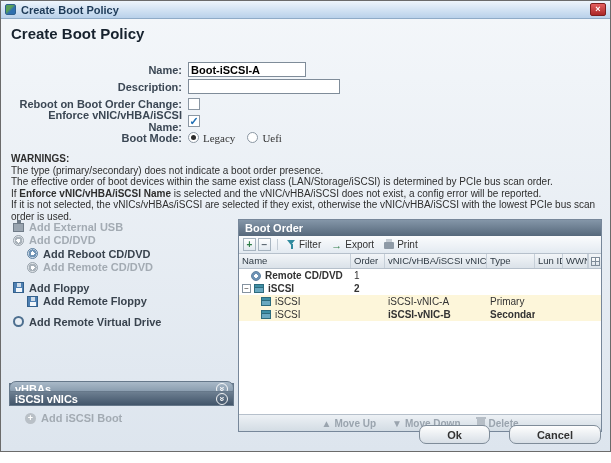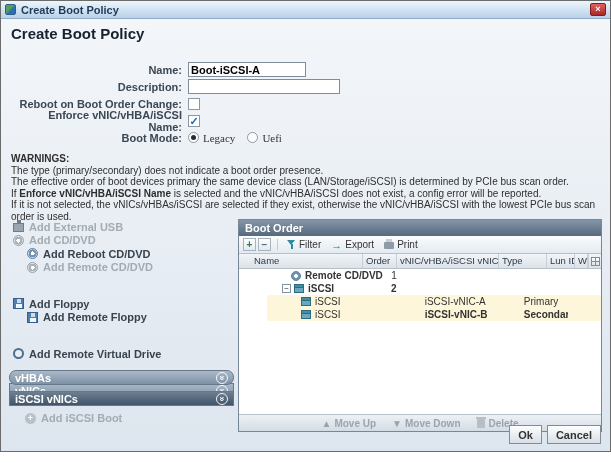--- a/index.html
+++ b/index.html
@@ -44,21 +44,21 @@
   
   .warnings { position: absolute; top: 152px; left: 10px; right: 8px; font-size: 10px; color: #2e2e2e; line-height: 11.5px; }
   .w-title { font-weight: bold; }
   .w-bold { font-weight: bold; }
 
   
   .device-tree { position: absolute; top: 219px; left: 12px; width: 218px; }
   .tree-item { display: flex; align-items: center; height: 13.5px; font-weight: bold; color: #39434e; cursor: pointer; }
   .tree-item.disabled { color: #a3abb3; cursor: default; }
   .indent1 { padding-left: 14px; }
-  .gap-before { margin-top: 23px; }
+  .gap-before { margin-top: 7px; }
 
   .cd-icon { width: 11px; height: 11px; border-radius: 50%; flex: 0 0 auto; margin-right: 5px;
              background: radial-gradient(circle at 50% 50%, #fff 0 2px, #6f93b5 2px 4px, #c9d8e6 4px);
              border: 1px solid #5d7f9f; }
   .cd-icon.gray { background: radial-gradient(circle at 50% 50%, #fff 0 2px, #a9b2ba 2px 4px, #dde2e7 4px);
                   border-color: #98a2ab; }
   .floppy-icon { width: 11px; height: 11px; background: #4d7fb2; border: 1px solid #33608c; margin-right: 5px;
                  position: relative; flex: 0 0 auto; }
   .floppy-icon::before { content: ""; position: absolute; top: 0; left: 3px; width: 4px; height: 4px; background: #cfdce9; }
   .floppy-icon::after { content: ""; position: absolute; bottom: 0; left: 2px; width: 6px; height: 4px; background: #f2f6fa; }
@@ -66,21 +66,21 @@
               background: #9aa5b0; border: 1px solid #707c88; }
   .usb-icon::after { content: ""; position: absolute; top: -4px; left: 3px; width: 4px; height: 3px; background: #707c88; }
   .rvd-icon { width: 11px; height: 11px; border-radius: 50%; border: 2px solid #4d6f8f; background: #e8eef4;
               margin-right: 5px; flex: 0 0 auto; }
 
   
   .accordion { position: absolute; left: 8px; width: 225px; height: 15px; display: flex; align-items: center;
                padding: 0 5px; border: 1px solid #66788a; color: #fff; font-weight: bold; font-size: 11px;
                background: linear-gradient(#a9b9c8, #7e92a5); cursor: pointer; }
   .accordion.dark { background: linear-gradient(#6d7f91, #42556a); }
-  .acc-vnics { top: 346px; margin-top: 36px; } .acc-vhbas { top: 369px; border-radius: 7px; } .acc-iscsi { top: 390px; gap: 40px; }
+  .acc-vnics { top: 346px; margin-top: 36px; } .acc-vhbas { top: 380px; border-radius: 7px; } .acc-iscsi { top: 390px; gap: 40px; }
   .acc-chevron { margin-left: auto; width: 12px; height: 12px; border: 1px solid rgba(255,255,255,.9);
                  border-radius: 50%; color: #fff; font-size: 9px; line-height: 10px; text-align: center;
                  transform: rotate(90deg); }
 
   .add-iscsi { position: absolute; top: 411px; left: 24px; display: flex; align-items: center;
                color: #a3abb3; font-weight: bold; }
   .plus-badge { width: 11px; height: 11px; border-radius: 50%; background: #b9c0c7; color: #fff; text-align: center;
                 line-height: 11px; font-size: 9px; margin-right: 5px; flex: 0 0 auto; }
 
   
@@ -102,29 +102,29 @@
                          border-top: 5px solid #2f8a9e; }
   .funnel-icon::after { content: ""; position: absolute; top: 4px; left: 3.5px; width: 2px; height: 5px; background: #2f8a9e; }
   .export-icon { color: #2e7d46; font-weight: bold; margin-right: 3px; font-size: 11px; line-height: 10px; }
   .print-icon { display: inline-block; width: 10px; height: 7px; margin: 2px 3px 0 0; position: relative;
                 background: #8e9aa6; border-radius: 1px; }
   .print-icon::before { content: ""; position: absolute; top: -3px; left: 2px; width: 6px; height: 3px; background: #c6cdd4; }
 
   .bo-thead { height: 15px; display: flex; background: linear-gradient(#f2f5f8, #dbe2e9);
               border-bottom: 1px solid #b6c0cb; font-size: 9.5px; color: #2f3a44; flex: 0 0 auto; }
   .bo-th { padding: 1px 3px; border-right: 1px solid #c6cfd8; overflow: hidden; white-space: nowrap; cursor: pointer; }
-  .col-name { width: 112px; margin-left: 12px; } .col-order { width: 34px; } .col-vnic { width: 102px; }
+  .col-name { width: 112px; } .col-order { width: 34px; } .col-vnic { width: 102px; }
   .col-type { width: 48px; } .col-lun { width: 28px; } .col-wwn { flex: 1; }
   .col-chooser { width: 13px; display: flex; align-items: center; justify-content: center;
                  border-left: 1px solid #c6cfd8; cursor: pointer; }
   .grid-icon { width: 9px; height: 9px; border: 1px solid #7f8c99; background: linear-gradient(#fff, #dce3ea); position: relative; }
   .grid-icon::before { content: ""; position: absolute; left: 0; right: 0; top: 3px; height: 1px; background: #7f8c99; }
   .grid-icon::after { content: ""; position: absolute; top: 0; bottom: 0; left: 3px; width: 1px; background: #7f8c99; }
 
-  .bo-body { flex: 1; background: #fff; font-size: 10px; overflow: hidden; padding-left: 28px; }
+  .bo-body { flex: 1; background: #fff; font-size: 10px; overflow: hidden; }
   .bo-row { display: flex; height: 13px; align-items: center; cursor: pointer; }
   .bo-row.highlight { background: #fdf6da; }
   .bo-cell { padding: 0 3px; overflow: hidden; white-space: nowrap; display: flex; align-items: center; }
   .bold { font-weight: bold; }
   .expander { width: 9px; height: 9px; border: 1px solid #8593a0; background: #fff; font-size: 8px; line-height: 7px;
               text-align: center; color: #333; margin-right: 3px; flex: 0 0 auto; cursor: pointer; }
   .cd-icon.small { width: 10px; height: 10px; margin-right: 4px; }
   .nic-icon { width: 10px; height: 9px; margin-right: 4px; flex: 0 0 auto; position: relative; }
   .nic-icon::before { content: ""; position: absolute; top: 0; left: 0; right: 0; height: 4px;
                       background: #3f8fa5; border: 1px solid #2d6b7d; }
@@ -135,23 +135,23 @@
   .bo-footer { height: 17px; background: linear-gradient(#edf1f5, #d3dce4); border-top: 1px solid #b6c0cb;
                display: flex; align-items: center; justify-content: center; color: #9aa4ae; font-size: 10px;
                font-weight: bold; gap: 16px; flex: 0 0 auto; }
   .bo-action { display: flex; align-items: center; gap: 3px; }
   .trash-icon { display: inline-block; width: 8px; height: 9px; background: #b6bec6; position: relative;
                 border-radius: 0 0 1px 1px; margin-right: 1px; }
   .trash-icon::before { content: ""; position: absolute; top: -2px; left: -1px; width: 10px; height: 2px; background: #b6bec6; }
 
   
   .dialog-buttons { position: absolute; right: 9px; bottom: 7px; display: flex; gap: 5px; }
-  .btn { min-width: 32px; height: 19px; border: 1px solid #7f8c99; border-radius: 0;
+  .btn { min-width: 32px; height: 19px; border: 1px solid #7f8c99; border-radius: 7px;
          background: linear-gradient(#fefefe, #d8dfe6); font-family: "Liberation Sans", sans-serif;
-         font-size: 11px; font-weight: bold; color: #333; padding: 0 8px; cursor: pointer; }
+         font-size: 11px; font-weight: bold; color: #333; padding: 0 27px; cursor: pointer; margin-left: 14px; }
 </style>
 </head>
 <body>
 
 <div class="window">
 
   <div class="titlebar">
     <span class="app-icon"></span>
     <span class="title-text">Create Boot Policy</span>
     <span class="close-btn">×</span>
@@ -185,21 +185,21 @@
         <span class="radio-label">Legacy</span>
         <span class="radio"></span>
         <span class="radio-label">Uefi</span>
       </span>
     </div>
   </div>
 
   <div class="warnings">
     <div class="w-title">WARNINGS:</div>
     <div>The type (primary/secondary) does not indicate a boot order presence.</div>
-    <div>The effective order of boot devices primary the same device class (LAN/Storage/iSCSI) is determined by PCIe bus scan order.</div>
+    <div>The effective order of boot devices within the same exist class (LAN/Storage/iSCSI) is determined by PCIe bus scan order.</div>
     <div><span>If </span><span class="w-bold">Enforce vNIC/vHBA/iSCSI Name</span><span> is selected and the vNIC/vHBA/iSCSI does not exist, a config error will be reported.</span></div>
     <div>If it is not selected, the vNICs/vHBAs/iSCSI are selected if they exist, otherwise the vNIC/vHBA/iSCSI with the lowest PCIe bus scan order is used.</div>
   </div>
 
   <div class="device-tree">
     <div class="tree-item disabled">
       <span class="usb-icon"></span>
       <span>Add External USB</span>
     </div>
     <div class="tree-item disabled">

